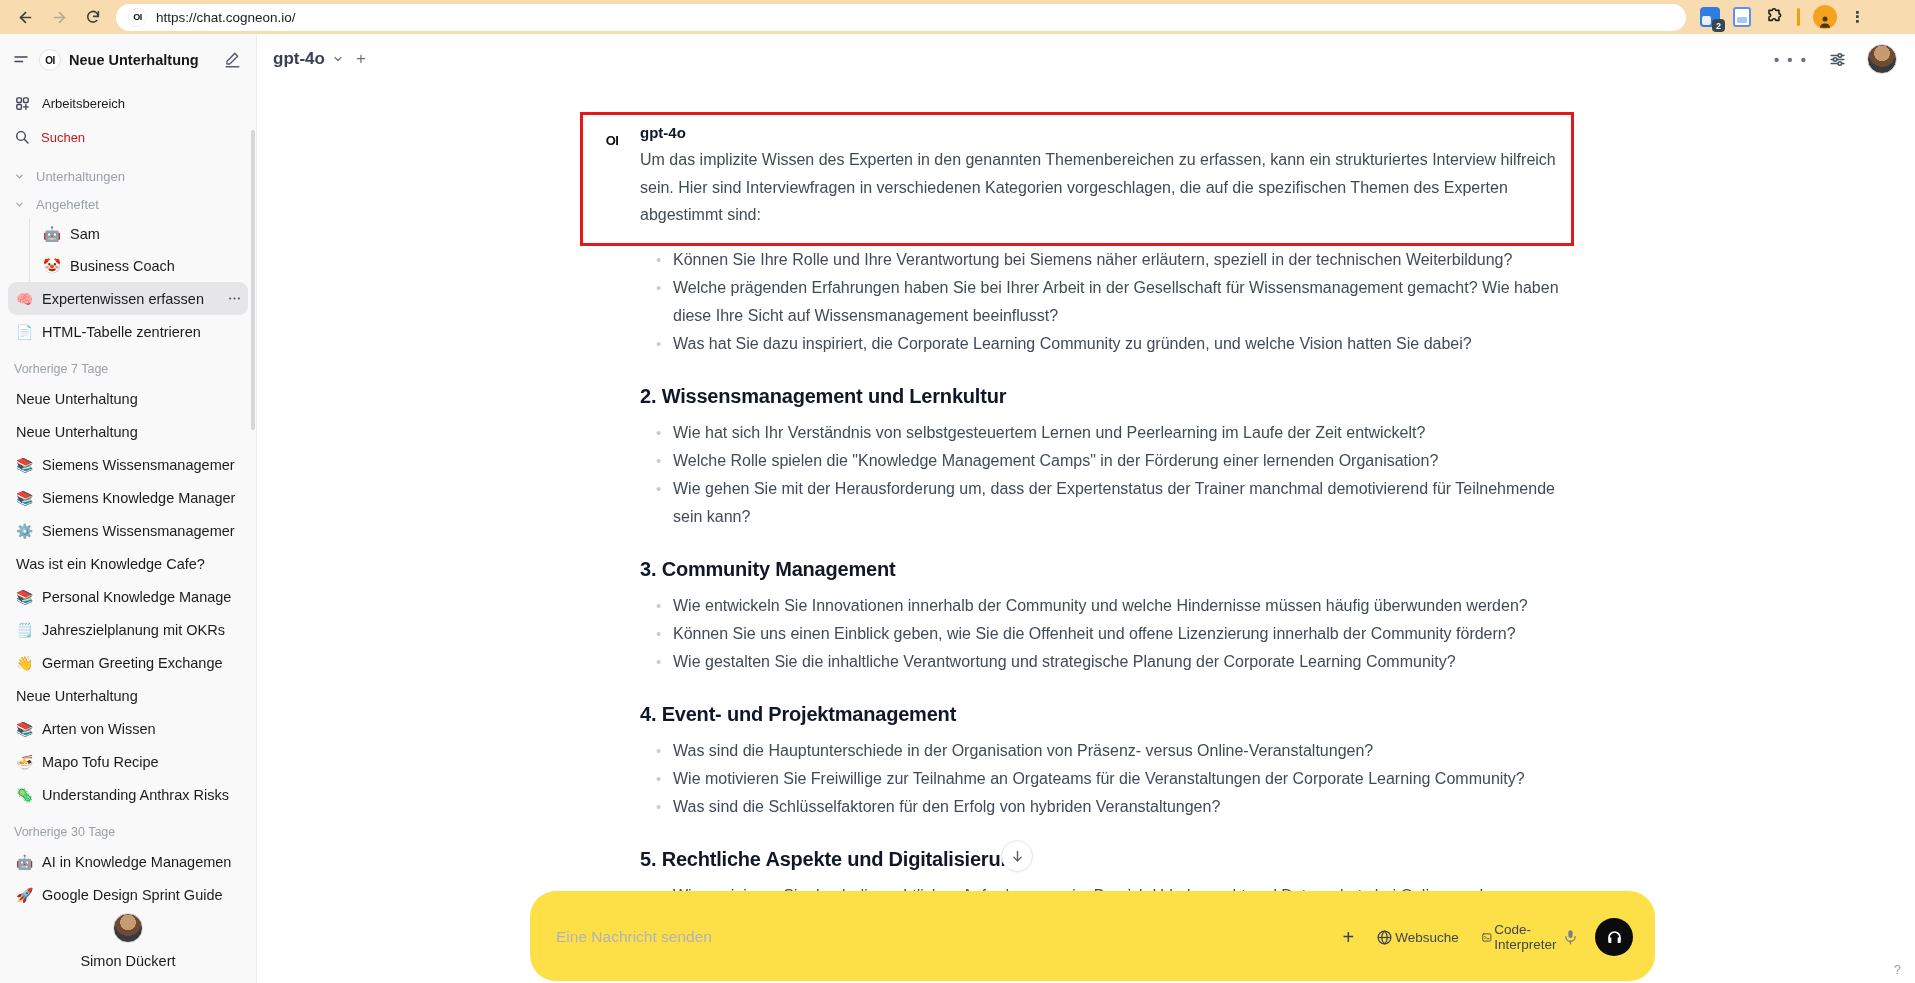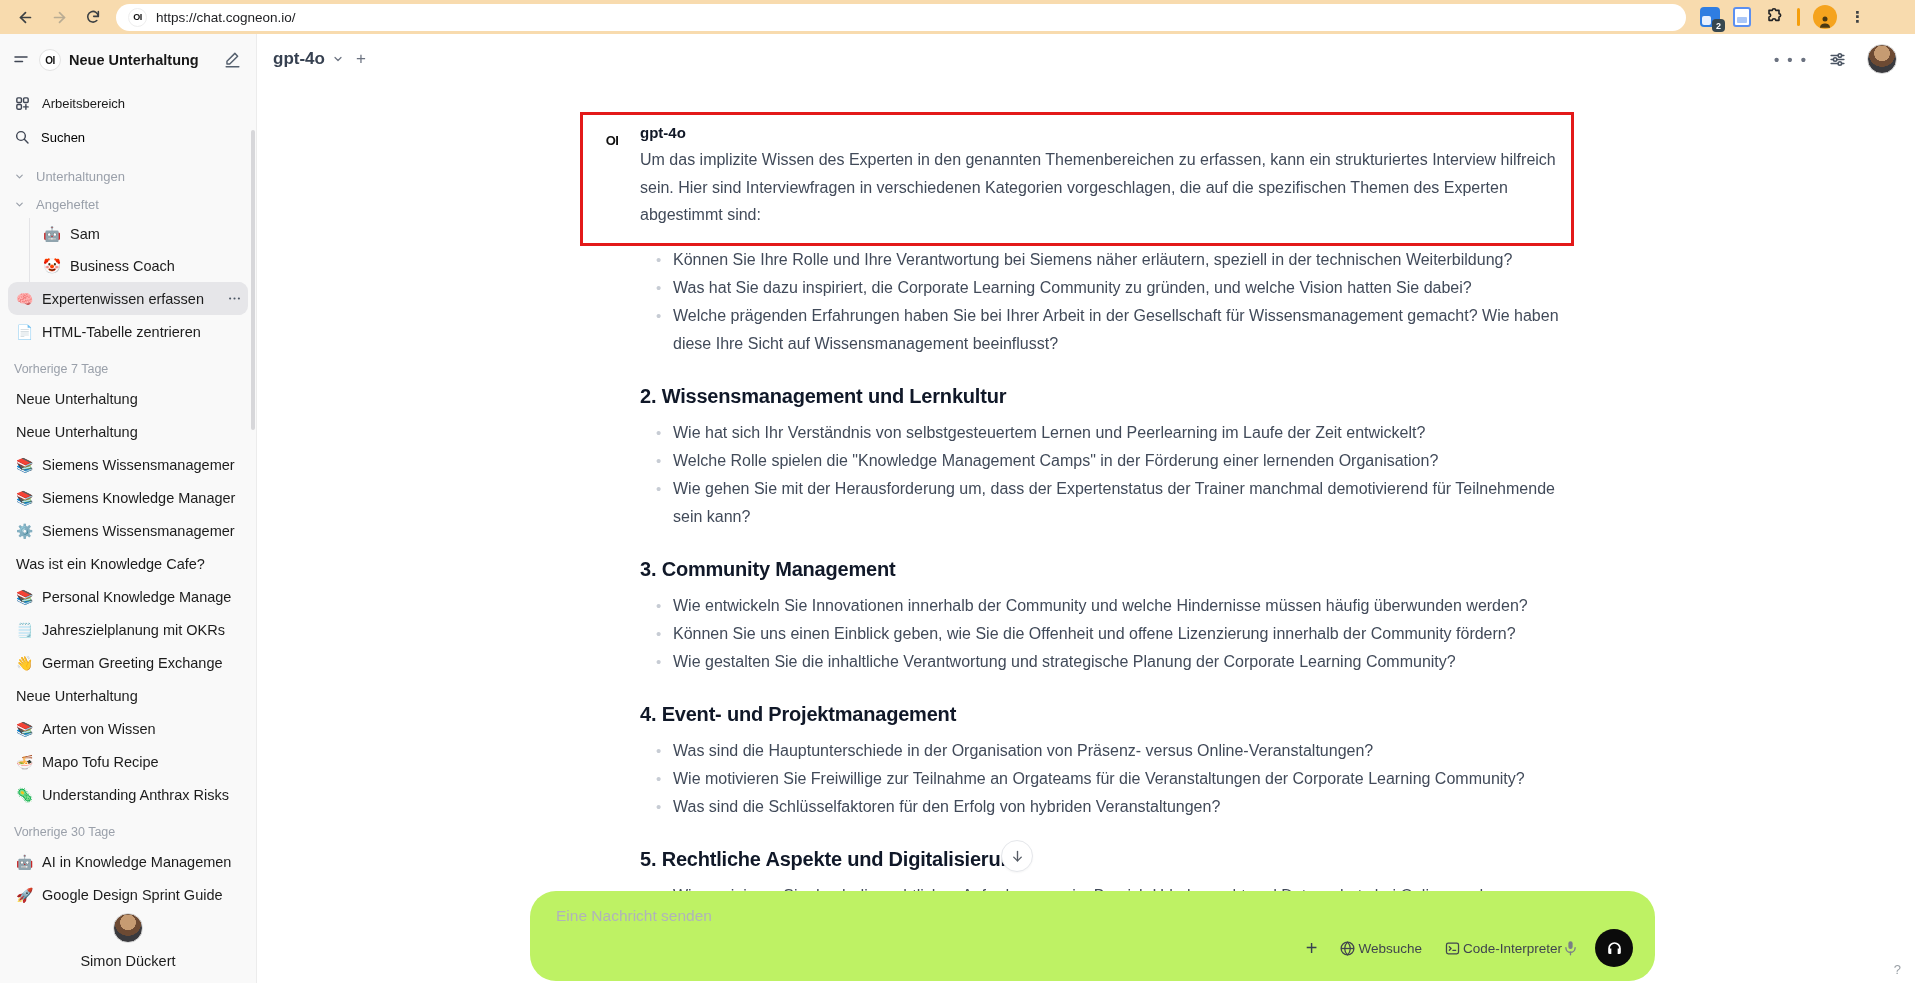--- a/index.html
+++ b/index.html
@@ -38,21 +38,21 @@
   .sidebar { position:absolute; left:0; top:0; width:257px; height:949px; background:#f9f9f9;
     border-right:1px solid #ececec; }
   .sb-top { display:flex; align-items:center; height:52px; padding:0 14px 0 12px; gap:9px; }
   .sb-brand { display:flex; align-items:center; gap:8px; flex:1; }
   .oi-badge { width:22px; height:22px; border-radius:50%; background:#fff; border:1px solid #e3e3e3;
     display:flex; align-items:center; justify-content:center; font-size:10px; font-weight:700;
     color:#111; letter-spacing:-0.5px; }
   .sb-brand-label { font-size:14.5px; font-weight:600; color:#181818; white-space:nowrap; }
   .sb-row { display:flex; align-items:center; gap:11px; height:34px; padding:0 14px; cursor:pointer; }
   .sb-row-label { font-size:13px; font-weight:500; color:#1c1c1c; }
-  .sb-row-label.muted { color:#000000; font-weight:400; }
+  .sb-row-label.muted { color:#b91c1c; font-weight:400; }
   .sb-group { display:flex; align-items:center; gap:11px; height:28px; padding:0 14px;
     font-size:13px; font-weight:500; color:#9aa0aa; }
   .sb-pin-wrap { margin-left:29px; border-left:1px solid #e4e4e7; }
   .sb-pin { display:flex; align-items:center; gap:9px; height:32px; padding-left:13px;
     font-size:14.5px; font-weight:500; color:#1c1c1c; cursor:pointer; }
   .sb-sec-label { font-size:12.5px; font-weight:500; color:#9aa0aa; padding:14px 14px 6px; }
   .sb-item { display:flex; align-items:center; gap:8px; height:33px; margin:0 8px;
     padding:0 8px; border-radius:9px; font-size:14.5px; font-weight:500; color:#1c1c1c;
     white-space:nowrap; overflow:hidden; cursor:pointer; position:relative; }
   .sb-item.active { background:#e6e6e9; }
@@ -90,22 +90,22 @@
   .msg-section h3 { font-size:20px; font-weight:700; color:#101828; margin:27px 0 11px; letter-spacing:-0.2px; }
   .msg-section ul { list-style:none; padding-left:16px; }
   .msg-section li { font-size:16px; line-height:28px; color:#414a59; padding-left:17px; position:relative; }
   .msg-section li::before { content:"•"; position:absolute; left:0; top:0; color:#c7ccd4; font-size:15px; }
   .scroll-down-btn { position:absolute; left:744px; top:806px; width:32px; height:32px; border-radius:50%;
     background:#fff; border:1px solid #e5e7eb; display:flex; align-items:center; justify-content:center;
     cursor:pointer; box-shadow:0 1px 2px rgba(0,0,0,0.04); }
 
   
   .composer { position:absolute; left:273px; bottom:2px; width:1125px; height:90px;
-    background:#bef264; border-radius:26px; padding:16px 22px 14px 26px;
-    display:flex; flex-direction:column; justify-content:space-between;align-items:flex-end; }
+    background:#fde047; border-radius:26px; padding:16px 22px 14px 26px;
+    display:flex; flex-direction:row; justify-content:space-between; }
   .composer-input { border:none; outline:none; background:transparent; font-size:15.5px;
     color:#1f2937; width:100%; font-family:inherit; }
   .composer-input::placeholder { color:#b0b3ba; }
   .composer-row { display:flex; align-items:center; }
   .comp-left { display:flex; align-items:center; gap:22px; }
   .comp-btn { display:flex; align-items:center; gap:2px; font-size:13.5px; font-weight:500;
     color:#40454e; cursor:pointer; }
   .comp-plus { font-size:20px; color:#374151; font-weight:400; cursor:pointer; line-height:18px; }
   .comp-right { margin-left:auto; display:flex; align-items:center; gap:16px; }
   .hp-btn { width:38px; height:38px; border-radius:50%; background:#0b0b0b; display:flex;
@@ -345,22 +345,22 @@
     <div class="chat-column">
       <div class="assistant-message">
         <span class="msg-avatar">OI</span>
         <div class="msg-name">gpt-4o</div>
         <div class="msg-intro">Um das implizite Wissen des Experten in den genannten Themenbereichen zu erfassen, kann ein strukturiertes Interview hilfreich sein. Hier sind Interviewfragen in verschiedenen Kategorien vorgeschlagen, die auf die spezifischen Themen des Experten abgestimmt sind:</div>
       </div>
 
       <div class="msg-section">
         <ul>
           <li>Können Sie Ihre Rolle und Ihre Verantwortung bei Siemens näher erläutern, speziell in der technischen Weiterbildung?</li>
+          <li>Welche prägenden Erfahrungen haben Sie bei Ihrer Arbeit in der Gesellschaft für Wissensmanagement gemacht? Wie haben diese Ihre Sicht auf Wissensmanagement beeinflusst?</li>
           <li>Was hat Sie dazu inspiriert, die Corporate Learning Community zu gründen, und welche Vision hatten Sie dabei?</li>
-          <li>Welche prägenden Erfahrungen haben Sie bei Ihrer Arbeit in der Gesellschaft für Wissensmanagement gemacht? Wie haben diese Ihre Sicht auf Wissensmanagement beeinflusst?</li>
         </ul>
       </div>
 
       <div class="msg-section">
         <h3>2. Wissensmanagement und Lernkultur</h3>
         <ul>
           <li>Wie hat sich Ihr Verständnis von selbstgesteuertem Lernen und Peerlearning im Laufe der Zeit entwickelt?</li>
           <li>Welche Rolle spielen die "Knowledge Management Camps" in der Förderung einer lernenden Organisation?</li>
           <li>Wie gehen Sie mit der Herausforderung um, dass der Expertenstatus der Trainer manchmal demotivierend für Teilnehmende sein kann?</li>
         </ul>

